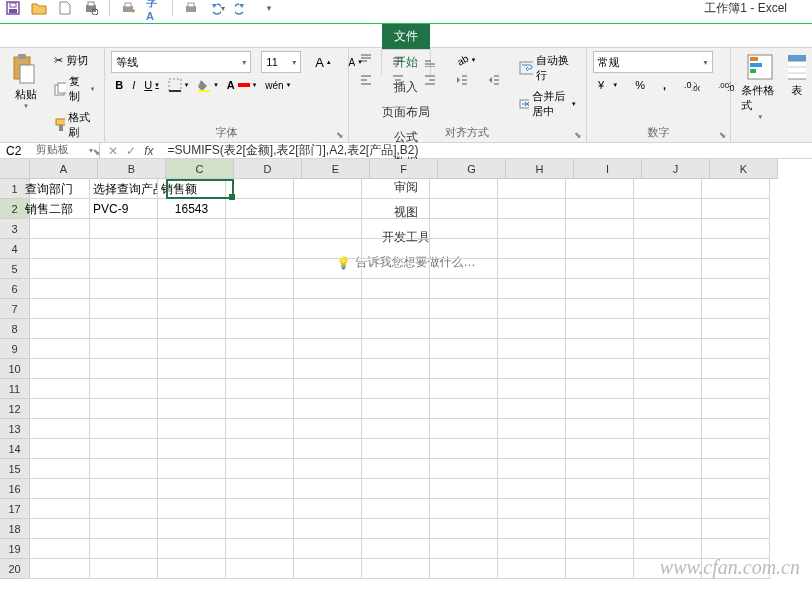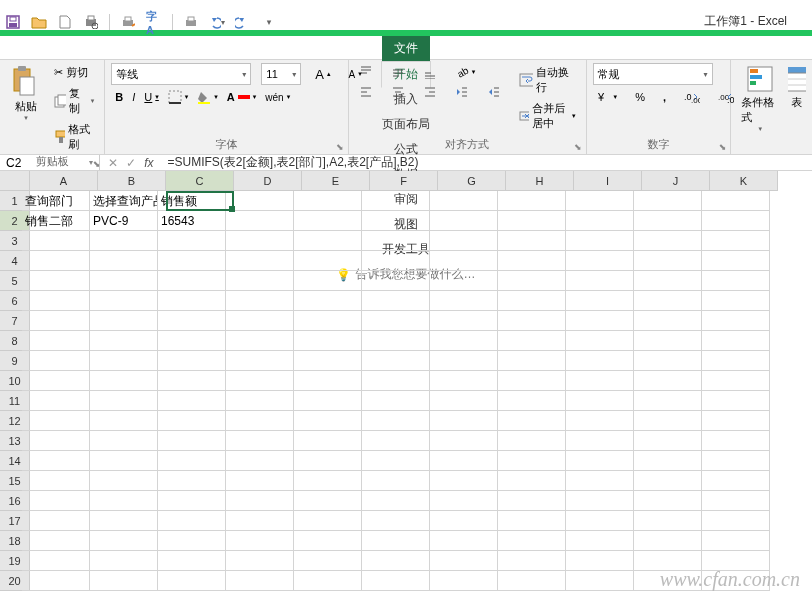--- a/index.html
+++ b/index.html
@@ -1,18 +1,18 @@
 <!DOCTYPE html>
 <html><head>
 <meta charset="utf-8">
 <style>
 * { margin: 0; padding: 0; box-sizing: border-box; font-family: "Microsoft YaHei", "Segoe UI", sans-serif; }
 body { background: #fff; font-size: 12px; overflow: hidden; width: 812px; height: 601px; }
 
-.qat { height: 36px; background: #fff; display: flex; align-items: flex-end; padding: 0 5px; gap: 10px; border-bottom: 6px solid #22c55e; }
+.qat { height: 24px; background: #fff; display: flex; align-items: flex-start; padding: 0 5px; gap: 10px; border-bottom: 1px solid #22c55e; }
 .qat-icon { width: 16px; height: 16px; display: flex; align-items: center; justify-content: center; cursor: pointer; }
 .qat-sep { width: 1px; height: 16px; background: #ccc; }
 .title-area { flex: 1; text-align: right; padding-right: 20px; font-size: 12px; color: #333; }
 
 .tabs { height: 24px; background: #fff; display: flex; align-items: center; border-bottom: 1px solid #d4d4d4; flex-direction: column; }
 .tab { padding: 4px 12px; font-size: 12px; cursor: pointer; color: #333; }
 .tab.file { background: #217346; color: #fff; }
 .tab.active { border: 1px solid #d4d4d4; border-bottom: 1px solid #f1f1f1; color: #217346; margin-bottom: -1px; background: #f1f1f1; }
 .tell-me { color: #777; padding: 4px 10px; display: flex; align-items: center; gap: 4px; }
 
@@ -43,21 +43,21 @@
 .corner { position: absolute; left: 0; top: 0; width: 30px; height: 20px; background: #e6e6e6; border-right: 1px solid #ccc; border-bottom: 1px solid #ccc; }
 .col-headers { position: absolute; left: 30px; top: 0; height: 20px; display: flex; }
 .col-h { width: 68px; background: #e6e6e6; border-right: 1px solid #ccc; border-bottom: 1px solid #ccc; text-align: center; font-size: 11px; line-height: 20px; color: #333; }
 .col-h.sel { background: #d3e0c9; }
 .row-headers { position: absolute; left: 0; top: 20px; width: 30px; }
 .row-h { height: 20px; background: #e6e6e6; border-right: 1px solid #ccc; border-bottom: 1px solid #ccc; text-align: center; font-size: 11px; line-height: 20px; color: #333; }
 .row-h.sel { background: #d3e0c9; }
 .cells { position: absolute; left: 22px; top: 20px; }
 .row { display: flex; }
 .cell { width: 68px; height: 20px; border-right: 1px solid #d4d4d4; border-bottom: 1px solid #d4d4d4; padding: 0 3px; font-size: 12px; line-height: 20px; overflow: hidden; white-space: nowrap; }
-.cell.ralign { text-align: left; }
+.cell.ralign { text-align: center; }
 .selected-cell { position: absolute; border: 2px solid #217346; pointer-events: none; }
 .fill-handle { position: absolute; width: 6px; height: 6px; background: #217346; right: -3px; bottom: -3px; }
 
 .watermark { position: absolute; right: 12px; bottom: 10px; font-style: italic; color: #bbb; font-size: 20px; font-family: Georgia, serif; }
 
 svg { display: block; }
 </style>
 </head>
 <body>
 

